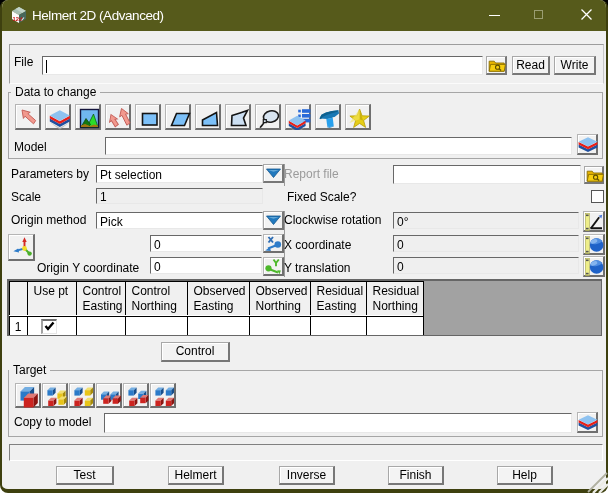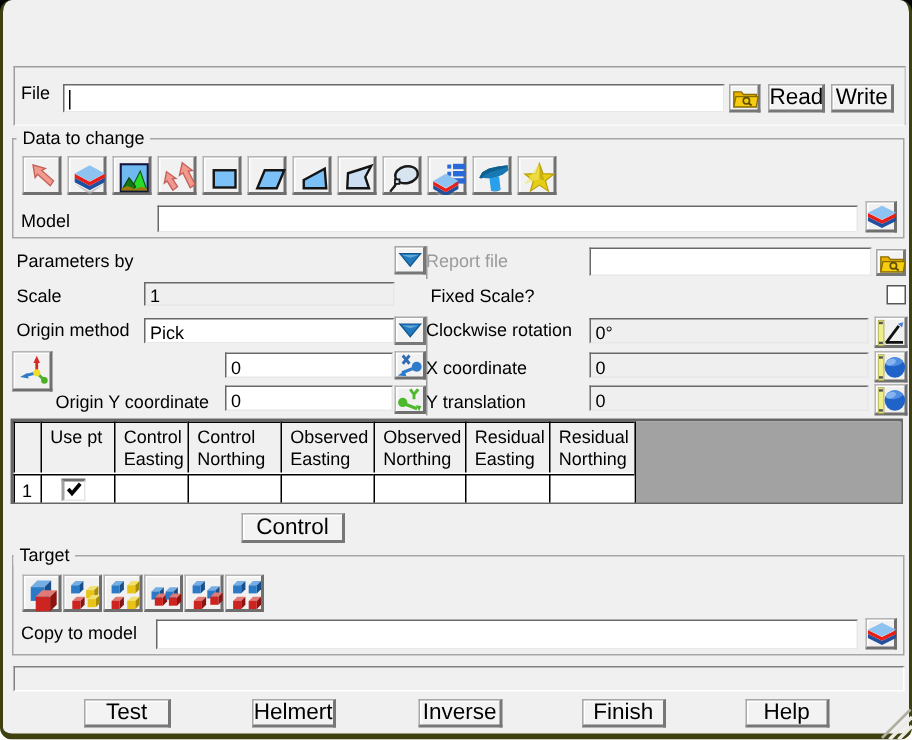--- a/index.html
+++ b/index.html
@@ -13,41 +13,57 @@
 }
 .corner { position:absolute; width:10px; height:10px; background:#000; }
 #titlebar { position:absolute; left:0; top:0; width:100%; height:31px; background:#565a1b; }
 #title { position:absolute; left:30px; top:8px; font-size:13.5px; letter-spacing:-0.45px; color:#fff; }
 .abs { position:absolute; }
 .lbl { position:absolute; font-size:12px; color:#000; white-space:nowrap; }
 .input { position:absolute; background:#fff; border:1px solid;
   border-color:#686868 #e8e8e8 #e8e8e8 #686868; }
 .input.dis { background:#efefef; }
 .input .txt { position:absolute; left:3px; top:2px; font-size:12px; color:#000; white-space:nowrap;}
-.btn { position:absolute; background:#f3f3f3; text-align:center; font-size:15px; color:#000;
+.btn { position:absolute; background:#f3f3f3; text-align:center; font-size:12px; color:#000;
   border-top:1px solid #a8a8a8; border-left:1px solid #a8a8a8;
   border-right:2px solid #777777; border-bottom:2px solid #777777;
   box-shadow:inset 1px 1px 0 #ffffff; }
 .tbtn { position:absolute; width:26px; height:26px; background:#f1f1f1;
   border-top:1px solid #b5b5b5; border-left:1px solid #b5b5b5;
   border-right:2px solid #6f6f6f; border-bottom:2px solid #6f6f6f;
   box-shadow:inset 1px 1px 0 #ffffff; }
 .tbtn svg { position:absolute; left:1px; top:1px; }
 .group { position:absolute; border:1px solid #a6a6a6; }
 .glabel { position:absolute; font-size:12px; background:#f0f0f0; padding:0 4px; }
 .vline { position:absolute; width:1px; background:#9a9a9a; }
 .cell { position:absolute; font-size:12px; line-height:15px; padding:2px 0 0 6px;
   border-left:1px solid #000; border-top:1px solid #000; background:#f0f0f0; }
 .cellw { background:#fff; }
 </style>
 </head>
 <body>
 <div class="corner" style="left:0;top:0;"></div>
 <div class="corner" style="right:0;top:0;"></div>
 <div id="win">
+  <div id="titlebar">
+    <svg class="abs" style="left:10px;top:7px;" width="14" height="16" viewBox="0 0 14 16">
+      <polygon points="7,0 14,4 7,8 0,4" fill="#a8bfb2"></polygon>
+      <polygon points="7,0 14,4 10.5,6 3.5,2" fill="#c2d4c8"></polygon>
+      <polygon points="0,4 7,8 7,16 0,12" fill="#fafafa"></polygon>
+      <polygon points="14,4 7,8 7,16 14,12" fill="#48675b"></polygon>
+      <text x="0.6" y="13.6" font-size="5.8" fill="#c81818" font-family="Liberation Sans" font-weight="bold">12d</text>
+      <line x1="9.5" y1="13.5" x2="12" y2="10.5" stroke="#e8e8e8" stroke-width="1.1"></line>
+    </svg>
+    <div id="title">Helmert 2D (Advanced)</div>
+    <div class="abs" style="left:487px;top:15px;width:11px;height:1px;background:#fff;"></div>
+    <div class="abs" style="left:532px;top:10px;width:9px;height:9px;border:1px solid #9a9d72;"></div>
+    <svg class="abs" style="left:579px;top:9px;" width="11" height="11" viewBox="0 0 11 11">
+      <path d="M0.5,0.5 L10.5,10.5 M10.5,0.5 L0.5,10.5" stroke="#fff" stroke-width="1.3"></path>
+    </svg>
+  </div>
 
   <div class="abs" style="left:7px;top:44px;width:595px;height:40px;border:1px solid #9d9d9d;border-bottom-color:#fbfbfb;border-right-color:#c9c9c9;"></div>
   <div class="lbl" style="left:12px;top:55px;">File</div>
   <div class="input" style="left:40px;top:56px;width:441px;height:19px;">
     <div class="abs" style="left:3px;top:3px;width:1px;height:13px;background:#000;"></div>
   </div>
   <div class="btn" style="left:484px;top:56px;width:21px;height:19px;">
       <svg width="18" height="16" viewBox="0 0 18 16" style="position:absolute;left:1px;top:1px;">
         <path d="M1.2,3.2 L6.2,3.2 L7.6,5 L16.2,5 L16.2,13.2 L1.2,13.2 Z" fill="#e8b400" stroke="#8a6e00" stroke-width="0.9"></path>
         <polygon points="2.6,6.4 17.4,6.4 16.2,13.2 1.2,13.2" fill="#f6cd10" stroke="#8a6e00" stroke-width="0.9"></polygon>
@@ -147,20 +163,23 @@
   <div class="input" style="left:103px;top:137px;width:467px;height:18px;"></div>
   <div class="tbtn" style="left:575px;top:134px;width:21px;height:21px;">
       <svg width="20" height="19" viewBox="0 0 20 19" style="position:absolute;left:0px;top:0px;">
         <polygon points="0.5999999999999996,9.6 10,14.2 19.4,9.6 19.4,12.399999999999999 10,17.0 0.5999999999999996,12.399999999999999" fill="#2050a0"></polygon>
         <polygon points="0.5999999999999996,7.0 10,11.599999999999998 19.4,7.0 19.4,9.6 10,14.199999999999998 0.5999999999999996,9.6" fill="#e81f18"></polygon>
         <polygon points="10,2.2 19.4,6.8 10,11.399999999999999 0.5999999999999996,6.8" fill="#8ec2f0"></polygon>
       </svg>
     </div>
 
   <div class="lbl" style="left:9px;top:167px;">Parameters by</div>
+  <div class="input" style="left:94px;top:165px;width:167px;height:18px;">
+      <div class="txt">Pt selection</div>
+    </div>
   <div class="btn" style="left:261px;top:164px;width:21px;height:19px;">
       <svg width="17" height="13" viewBox="0 0 17 13" style="position:absolute;left:1px;top:2px;">
         <polygon points="1.5,2 15.5,2 8.5,10.5" fill="#2179be" stroke="#13578e" stroke-width="0.8"></polygon>
         <polygon points="3,3 14,3 8.5,4.8" fill="#64a8d8"></polygon>
       </svg>
     </div>
   <div class="vline" style="left:282px;top:164px;height:22px;"></div>
   <div class="lbl" style="left:282px;top:167px;color:#9b9b9b;">Report file</div>
   <div class="input" style="left:391px;top:165px;width:188px;height:19px;"></div>
   <div class="btn" style="left:582px;top:166px;width:20px;height:18px;">

